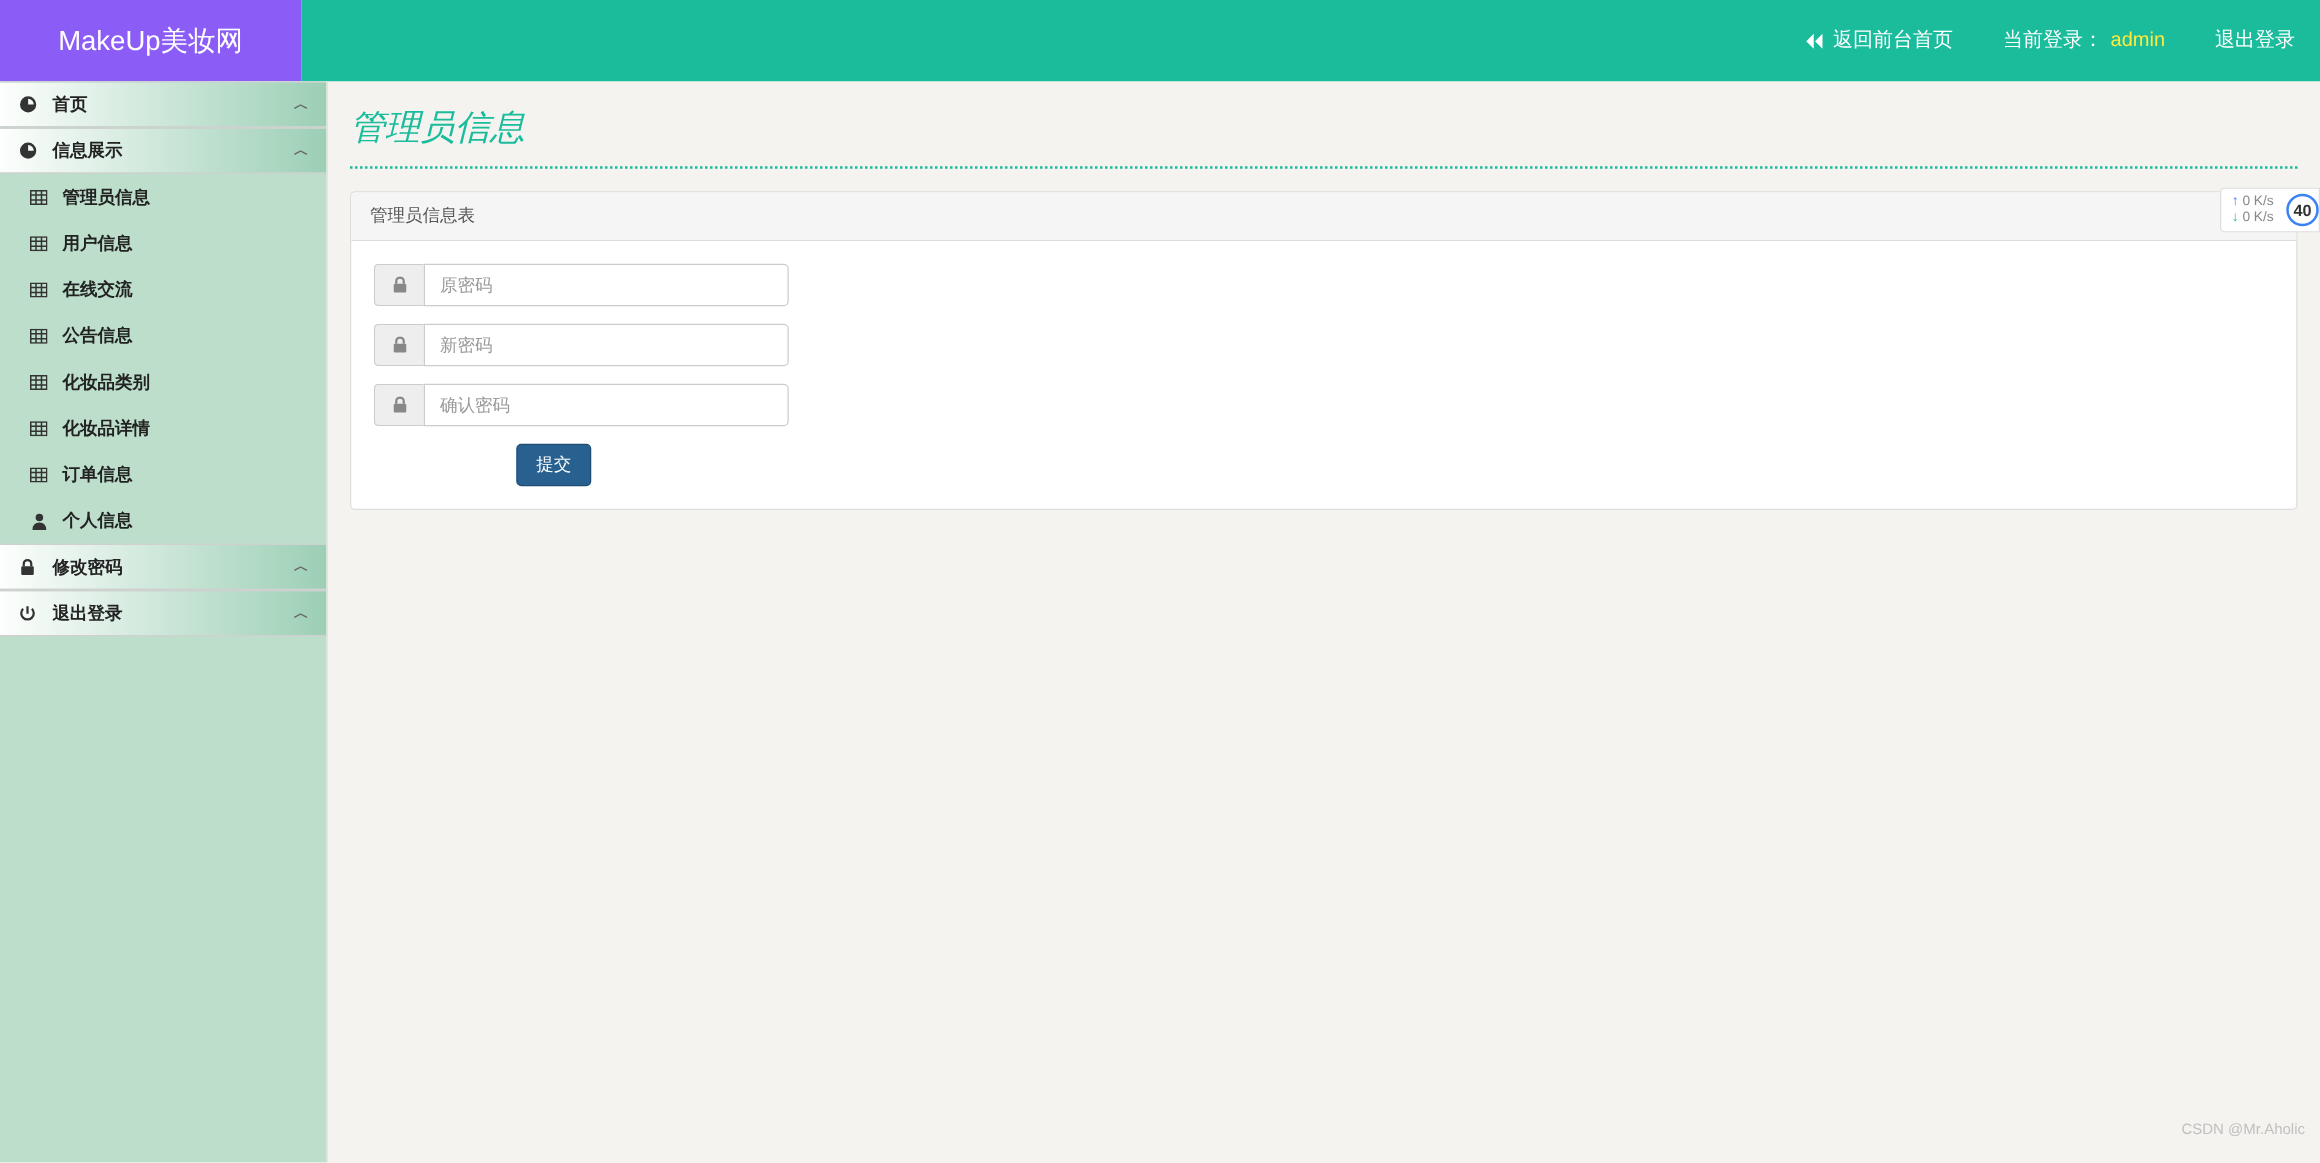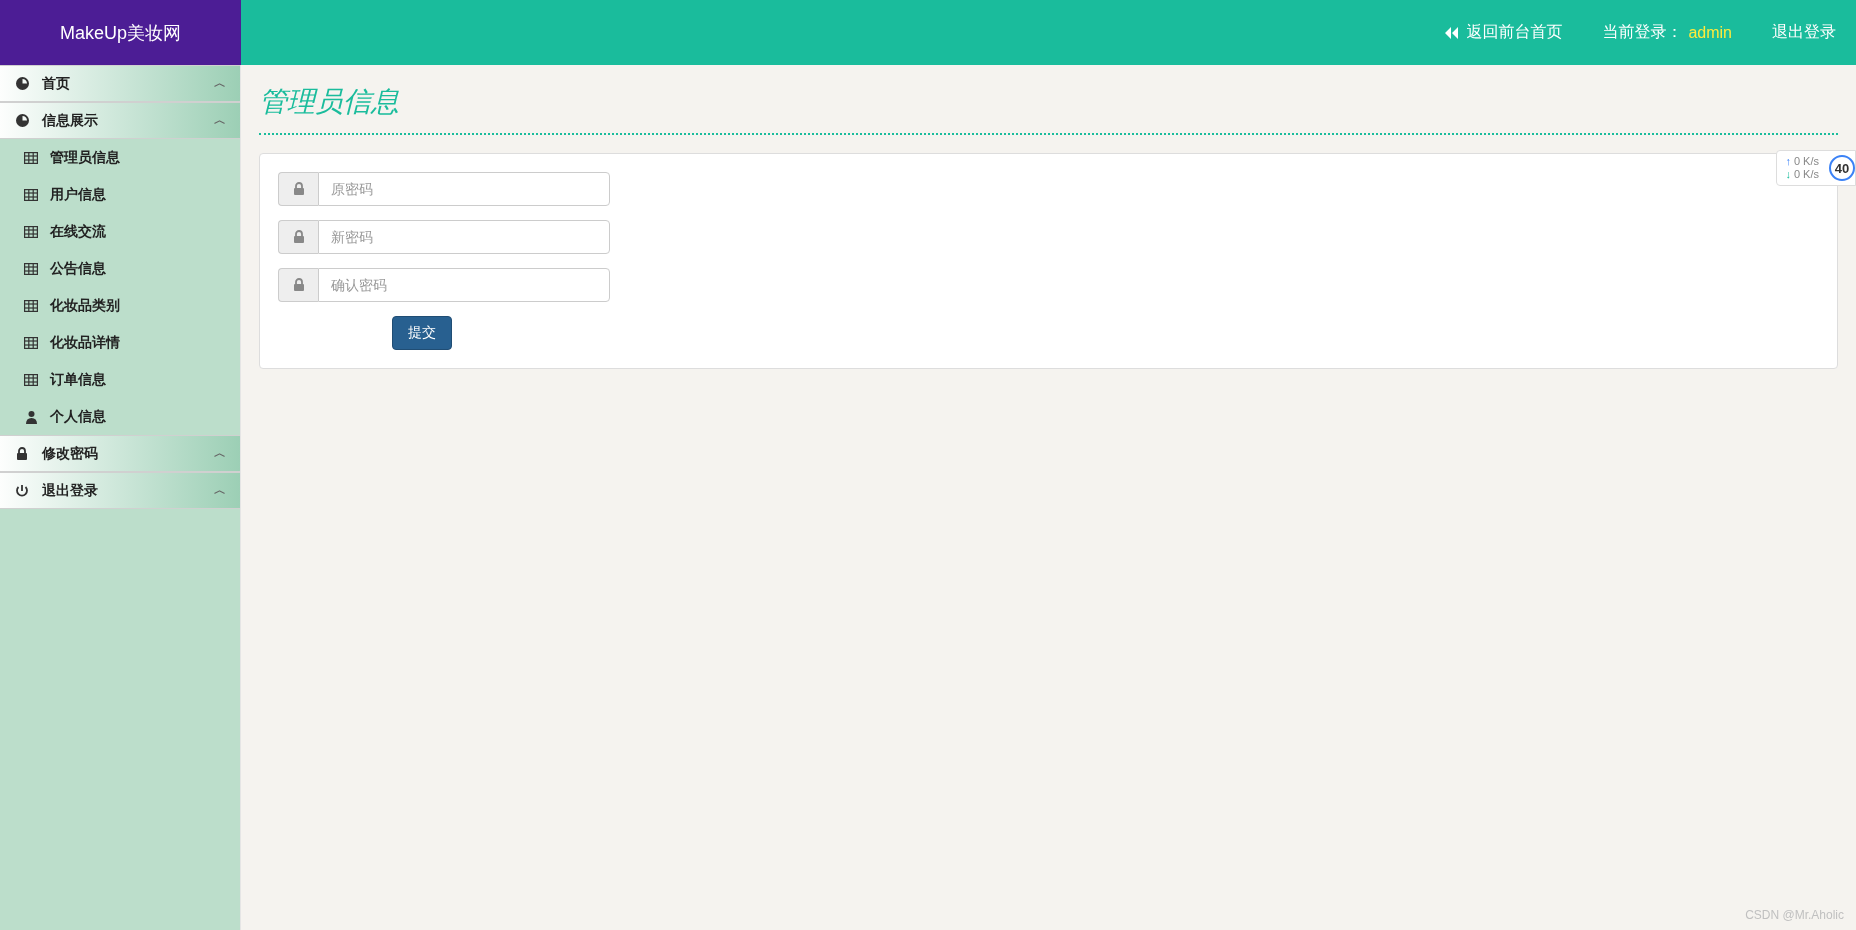--- a/index.html
+++ b/index.html
@@ -1,26 +1,26 @@
 <!DOCTYPE html>
 <html><head>
 <meta charset="utf-8">
 <style>
 * { margin: 0; padding: 0; box-sizing: border-box; }
 body { font-family: "Microsoft YaHei", Arial, sans-serif; background: #f5f3ef; font-size: 14px; color: #333; overflow: hidden; }
 
 .topbar { height: 65px; display: flex; }
-.brand { width: 241px; background: #4c1d95; color: #fff; font-size: 18px; display: flex; align-items: center; justify-content: center; }
+.brand { width: 241px; background: #8b5cf6; color: #fff; font-size: 22px; display: flex; align-items: center; justify-content: center; }
 .topnav { flex: 1; background: #1abc9c; display: flex; align-items: center; justify-content: flex-end; padding-right: 20px; gap: 40px; }
 .topnav-item { color: #fff; font-size: 16px; cursor: pointer; display: flex; align-items: center; gap: 6px; }
 .topnav-item .user { color: #ffeb3b; }
 
 .layout { display: flex; height: calc(100vh - 65px); }
 
-.sidebar { width: 241px; background: #bcdecb; overflow-y: auto; border-right: 1px solid #e5e5e5; }
+.sidebar { width: 262px; background: #bcdecb; overflow-y: auto; border-right: 1px solid #e5e5e5; }
 .menu-head { height: 37px; display: flex; align-items: center; padding: 0 14px; font-weight: bold; background: linear-gradient(to right, #fdfefd, #9ccfb5); border-bottom: 1px solid #d0d0d0; border-top: 1px solid #d0d0d0; cursor: pointer; position: relative; color: #222; }
 .menu-head .ico { width: 16px; height: 16px; margin-right: 12px; display: inline-flex; align-items: center; justify-content: center; }
 .menu-head .chev { position: absolute; right: 14px; font-size: 12px; color: #666; }
 .sub-item { height: 37px; display: flex; align-items: center; padding: 0 14px 0 24px; background: #bcdecb; cursor: pointer; color: #222; font-weight: bold; }
 .sub-item .ico { width: 14px; height: 14px; margin-right: 12px; display: inline-flex; align-items: center; justify-content: center; }
 
 .content { flex: 1; padding: 18px 18px 0 18px; overflow-y: auto; }
 .page-title { color: #1abc9c; font-style: italic; font-size: 28px; font-weight: normal; margin-bottom: 12px; }
 .hr-dotted { border: none; border-top: 2px dotted #1abc9c; margin-bottom: 18px; }
 
@@ -36,21 +36,21 @@
 .btn-row { padding-left: 114px; margin-top: 8px; }
 .btn-primary { background: #286090; color: #fff; border: 1px solid #204d74; border-radius: 4px; padding: 7px 15px; font-size: 14px; cursor: pointer; text-align: center; }
 
 .net-widget { position: fixed; top: 150px; right: 0; background: #fff; border: 1px solid #ddd; border-radius: 4px 0 0 4px; padding: 4px 8px; font-size: 11px; color: #888; display: flex; align-items: center; gap: 10px; }
 .net-stack { display: flex; flex-direction: column; gap: 2px; line-height: 1; }
 .net-stack span { display: flex; align-items: center; gap: 3px; }
 .net-circle { width: 26px; height: 26px; border-radius: 50%; border: 2px solid #3b82f6; display: flex; align-items: center; justify-content: center; font-size: 13px; font-weight: bold; color: #333; margin-right: -8px; }
 .arr-up { color: #3b82f6; }
 .arr-down { color: #1abc9c; }
 
-.watermark { position: fixed; bottom: 8px; right: 12px; color: #c0c0c0; font-size: 12px; }
+.watermark { position: fixed; bottom: 20px; right: 12px; color: #c0c0c0; font-size: 12px; }
 
 svg { display: block; }
 </style>
 </head>
 <body>
 
 <div class="topbar">
   <div class="brand">MakeUp美妆网</div>
   <div class="topnav">
     <div class="topnav-item">
@@ -210,20 +210,21 @@
       <span class="chev">︿</span>
     </div>
 
   </div>
 
   <div class="content">
     <h1 class="page-title">管理员信息</h1>
     <hr class="hr-dotted">
 
     <div class="panel">
+      <div class="panel-head">管理员信息表</div>
       <div class="panel-body">
 
         <div class="input-group">
           <div class="input-addon">
             <svg width="12" height="14" viewBox="0 0 12 14" fill="#888">
                 <rect x="1" y="6" width="10" height="7" rx="1"></rect>
                 <path d="M3 6 V4 a3 3 0 0 1 6 0 V6" fill="none" stroke="#888" stroke-width="1.8"></path>
               </svg>
           </div>
           <input type="password" class="input-field" placeholder="原密码" style="">

